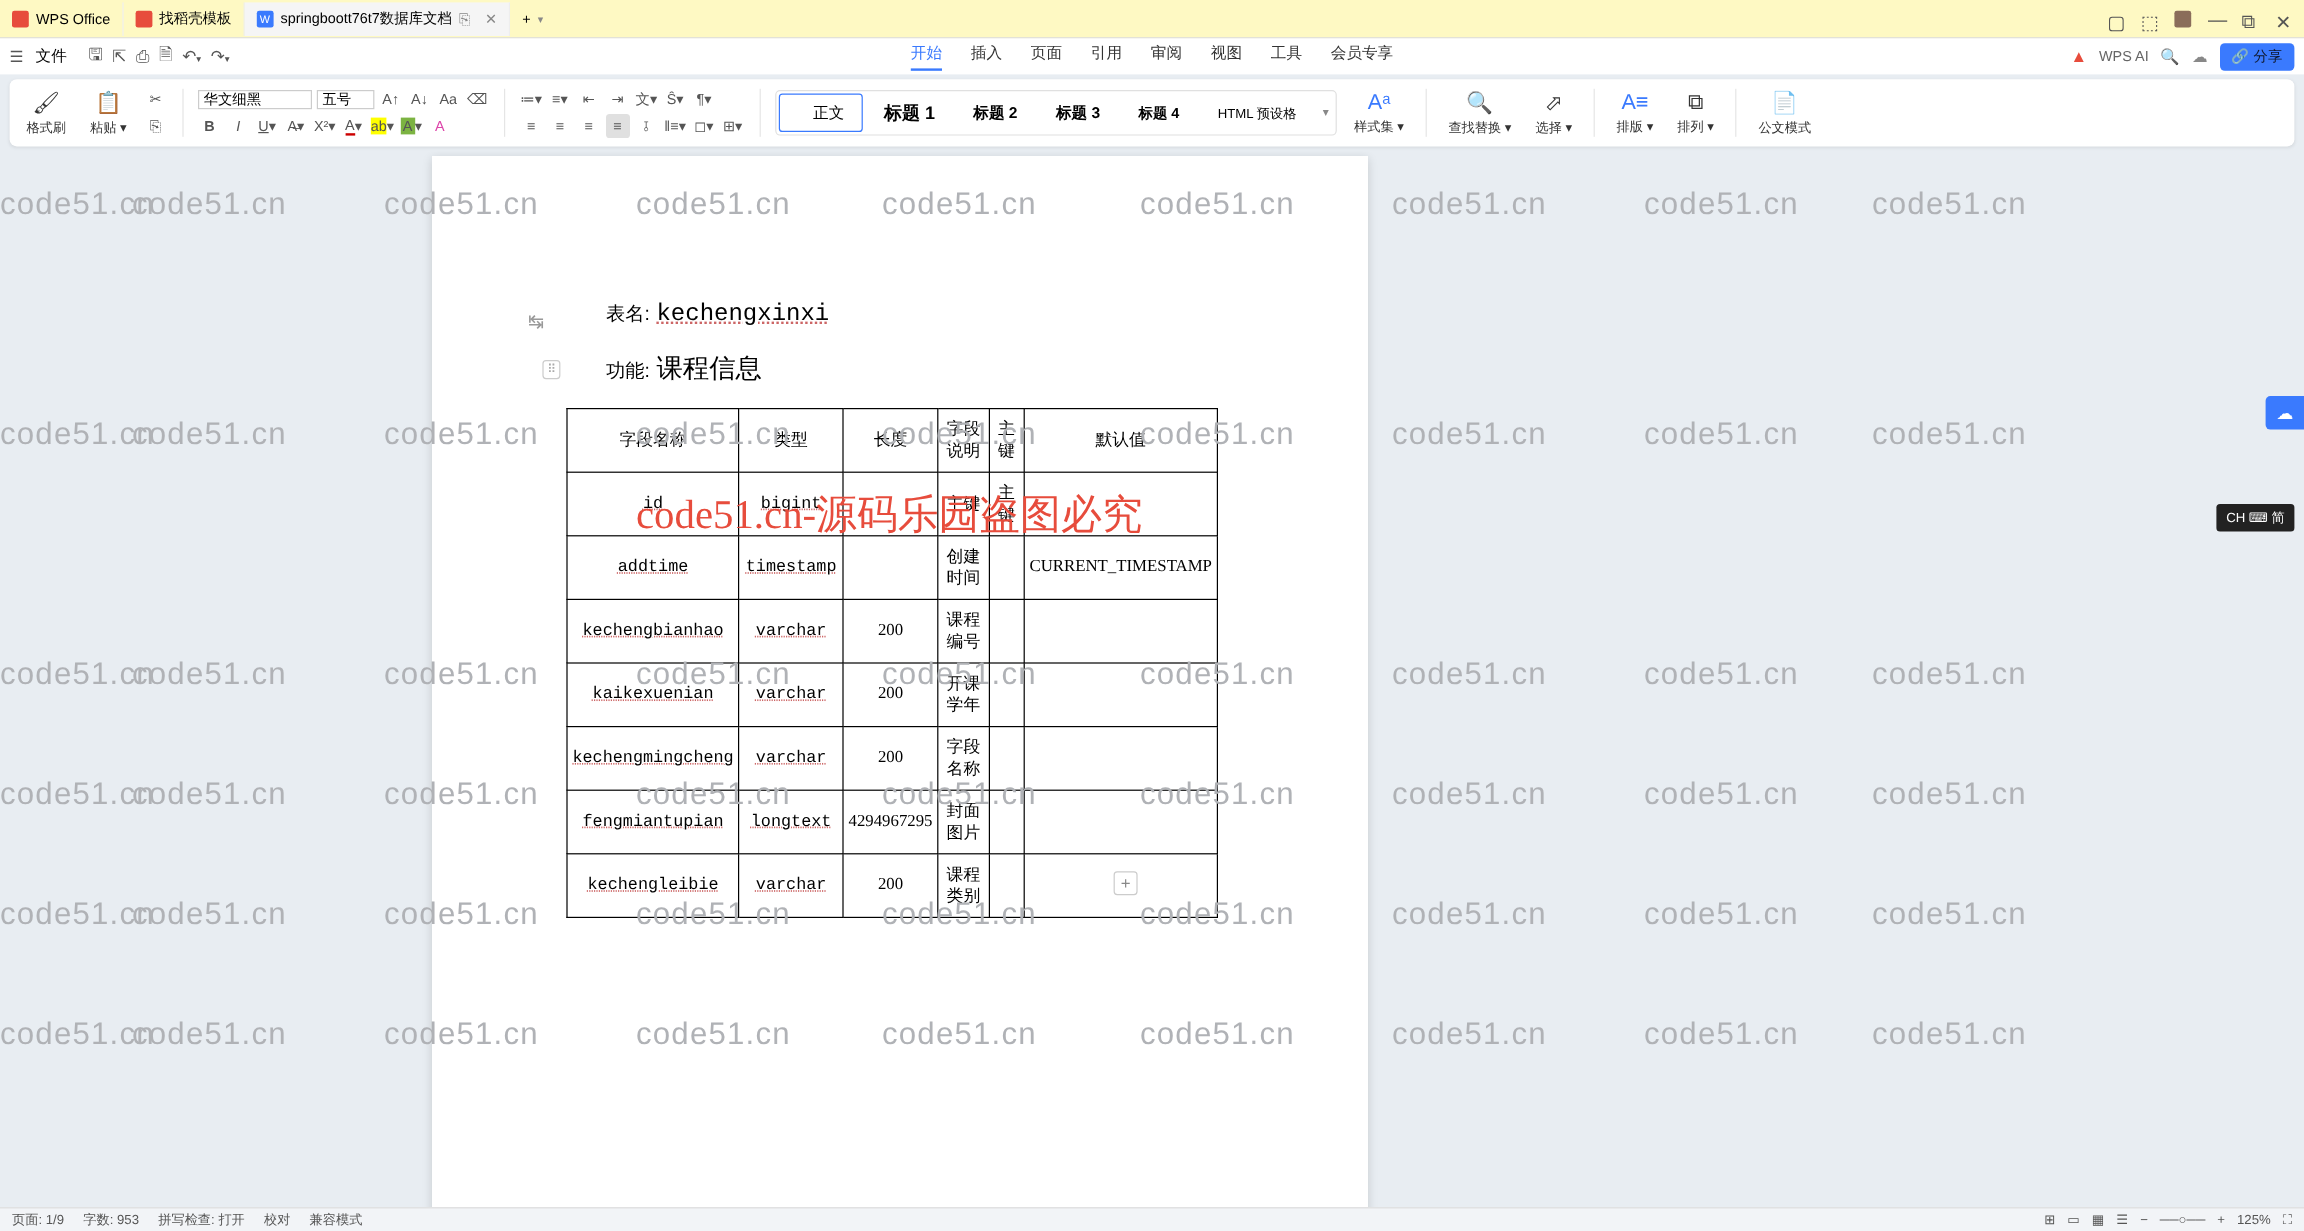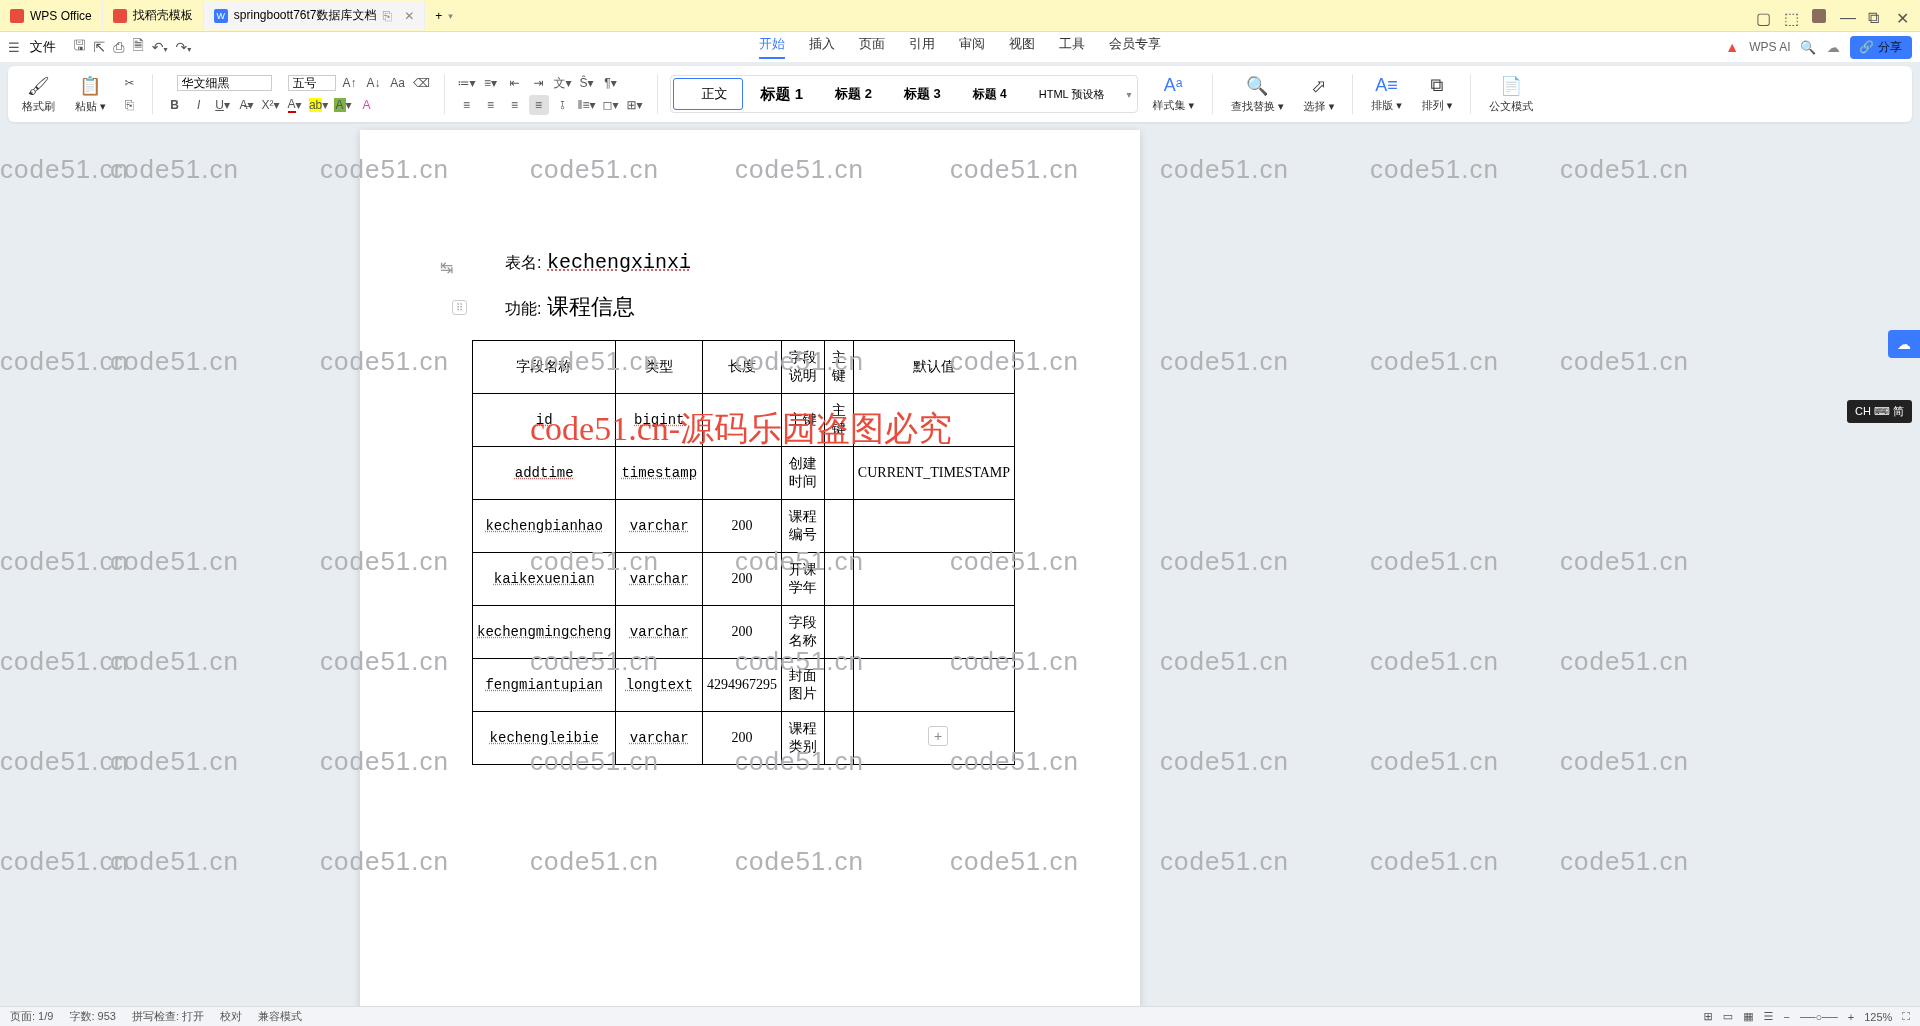--- a/index.html
+++ b/index.html
@@ -27,21 +27,21 @@
 .search-icon { color: #555; cursor: pointer; }
 .share-btn { background: #3a7afe; color: #0f172a; padding: 3px 10px; border-radius: 4px; font-size: 12px; cursor: pointer; }
 
 
 .ribbon { height: 56px; background: #fff; margin: 4px 8px; border-radius: 6px; display: flex; align-items: center; padding: 4px 8px; gap: 8px; box-shadow: 0 1px 3px rgba(0,0,0,.08); }
 .ribbon-group { display: flex; flex-direction: column; align-items: center; justify-content: center; gap: 2px; padding: 0 6px; font-size: 11px; color: #333; cursor: pointer; }
 .ribbon-group .big-icon { font-size: 18px; }
 .ribbon-sep { width: 1px; height: 40px; background: #e5e5e5; margin: 0 4px; }
 .ribbon-cluster { display: flex; flex-direction: column; gap: 2px; }
 .ribbon-row { display: flex; align-items: center; gap: 4px; }
-.sel { height: 16px; border: 1px solid #ccc; font-size: 12px; padding: 0 4px; background: #fff; margin-left: 12px; }
+.sel { height: 16px; border: 1px solid #ccc; font-size: 12px; padding: 0 4px; background: #fff; }
 .sel.font { width: 95px; }
 .sel.size { width: 48px; }
 .ibtn { width: 20px; height: 20px; display: inline-flex; align-items: center; justify-content: center; font-size: 12px; color: #555; cursor: pointer; border-radius: 3px; }
 .style-gallery { display: flex; align-items: center; gap: 4px; border: 1px solid #e0e0e0; border-radius: 4px; padding: 2px; }
 .style-item { padding: 6px 14px; font-size: 13px; cursor: pointer; border-radius: 3px; white-space: nowrap; }
 .style-item.sel-active { border: 1px solid #3a7afe; padding-left: 28px; }
 .down-caret { font-size: 10px; color: #888; padding: 0 4px; cursor: pointer; }
 
 
 .canvas { position: absolute; top: 126px; left: 0; right: 0; bottom: 20px; overflow: hidden; }
@@ -57,21 +57,21 @@
 table.doc-table td.mono { font-family: "Courier New", monospace; text-decoration: underline dotted #c66; }
 
 
 .watermark-layer { position: absolute; inset: 0; pointer-events: none; }
 .wm-text { position: absolute; color: #b0b2b6; font-size: 26px; font-family: Arial; letter-spacing: 1px; }
 .wm-center { position: absolute; color: #e74c3c; font-size: 34px; font-family: "SimSun", serif; white-space: nowrap; }
 
 
 .right-float { position: absolute; right: 0; top: 330px; display: flex; flex-direction: column; gap: 6px; }
 .right-float .fbtn { width: 32px; height: 28px; background: #3a7afe; color: #fff; display: flex; align-items: center; justify-content: center; font-size: 14px; border-radius: 4px 0 0 4px; cursor: pointer; }
-.ime-badge { position: absolute; right: 8px; top: 400px; background: #222; color: #fff; font-size: 11px; padding: 4px 8px; border-radius: 3px; }
+.ime-badge { position: absolute; right: 8px; top: 420px; background: #222; color: #fff; font-size: 11px; padding: 4px 8px; border-radius: 3px; }
 
 
 .statusbar { position: absolute; bottom: 0; left: 0; right: 0; height: 20px; background: #f2f4f7; border-top: 1px solid #ddd; display: flex; align-items: center; font-size: 11px; color: #555; padding: 0 10px; gap: 16px; }
 .statusbar .right { margin-left: auto; display: flex; align-items: center; gap: 10px; }
 
 
 .add-row { position: absolute; width: 20px; height: 20px; border: 1px solid #ccc; border-radius: 3px; display: flex; align-items: center; justify-content: center; font-size: 14px; color: #888; cursor: pointer; background: #fff; }
 </style>
 </head>
 <body>

